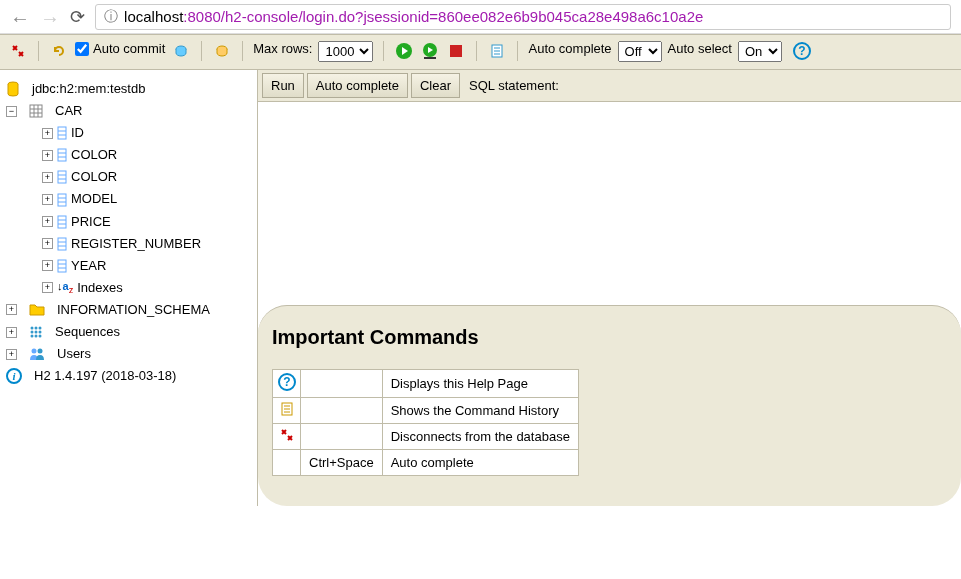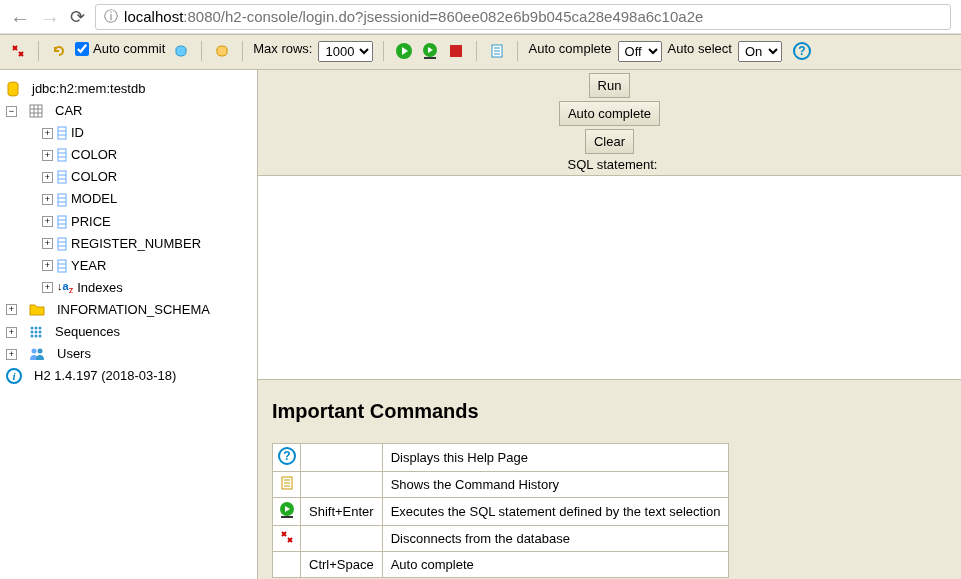--- a/index.html
+++ b/index.html
@@ -5,39 +5,39 @@
 * { box-sizing: border-box; margin: 0; padding: 0; }
 body { font-family: Arial, sans-serif; font-size: 13px; background: #fff; color: #000; width: 961px; }
 .browser-bar { display: flex; align-items: center; gap: 10px; padding: 5px 10px; border-bottom: 1px solid #ddd; height: 34px; }
 .nav-arrow { color: #888; font-size: 20px; cursor: pointer; }
 .nav-arrow.disabled { color: #ccc; }
 .reload { color: #555; font-size: 18px; cursor: pointer; }
 .url-bar { display: flex; align-items: center; flex: 1; border: 1px solid #ccc; border-radius: 3px; padding: 3px 8px; font-size: 15px; }
 .url-info { color: #777; margin-right: 6px; font-size: 14px; }
 .url-text { flex: 1; }
 .url-text .host { color: #000; }
-.url-text .rest { color: #737373; }
+.url-text .rest { color: #a21caf; }
 .toolbar { background: #ece9d8; border-top: 1px solid #c0bca8; border-bottom: 1px solid #c0bca8; padding: 6px 8px; display: flex; align-items: flex-start; gap: 6px; font-size: 13px; height: 36px; }
 .toolbar .sep { width: 1px; height: 20px; background: #c0bca8; margin: 0 4px; }
 .toolbar label { display: flex; align-items: center; gap: 4px; }
 .toolbar input[type=checkbox] { width: 14px; height: 14px; }
 .toolbar select { font-size: 13px; padding: 1px 2px; }
 .toolbar .icon { display: inline-flex; align-items: center; justify-content: center; width: 20px; height: 20px; cursor: pointer; }
 .main { display: flex; }
 .sidebar { width: 257px; padding: 8px 6px; font-size: 13px; line-height: 1.7; }
 .tree-node { display: flex; align-items: center; gap: 4px; white-space: nowrap; }
 .tree-indent1 { padding-left: 0; gap: 12px; }
 .tree-indent3 { padding-left: 36px; }
 .expander { width: 11px; height: 11px; border: 1px solid #999; display: inline-flex; align-items: center; justify-content: center; font-size: 9px; line-height: 1; cursor: pointer; background: #fff; }
 .content { flex: 1; border-left: 1px solid #c0bca8; }
-.sql-bar { background: #ece9d8; border-bottom: 1px solid #c0bca8; padding: 3px 4px; display: flex; align-items: center; gap: 3px; flex-direction: column; }
+.sql-bar { background: #ece9d8; border-bottom: 1px solid #c0bca8; padding: 3px 4px; display: flex; align-items: center; gap: 3px; }
 .sql-bar button { background: linear-gradient(#f5f2e4, #e0ddc9); border: 1px solid #b0ac97; padding: 4px 8px; font-size: 13px; cursor: pointer; }
 .sql-bar .label { margin-left: 6px; }
 .sql-editor { width: 100%; height: 200px; border: none; resize: none; font-family: sans-serif; font-size: 13px; padding: 4px; outline: none; }
-.lower { background: #ece9d8; border-top: 1px solid #c0bca8; padding: 20px 14px 30px 14px; }
+.lower { background: #ece9d8; border-top: 1px solid #c0bca8; padding: 20px 14px 30px 14px; border-radius: 29px; }
 .lower h2 { font-size: 20px; font-weight: bold; margin-bottom: 20px; }
 .cmd-table { border-collapse: collapse; background: #fff; }
 .cmd-table td { border: 1px solid #c0bca8; padding: 5px 8px; font-size: 13px; vertical-align: middle; }
 .cmd-table td.icon-cell { width: 28px; text-align: center; padding: 3px; }
 .cmd-table td.shortcut { white-space: nowrap; }
 .svg-icon { display: inline-block; vertical-align: middle; }
 </style>
 </head>
 <body>
 
@@ -291,29 +291,20 @@
               <td class="icon-cell"><svg width="16" height="16">
                   <rect x="3" y="2" width="10" height="12" fill="#fff" stroke="#c90"></rect>
                   <line x1="5" y1="5" x2="11" y2="5" stroke="#c90"></line>
                   <line x1="5" y1="8" x2="11" y2="8" stroke="#c90"></line>
                   <line x1="5" y1="11" x2="11" y2="11" stroke="#c90"></line>
                 </svg></td>
               <td class="shortcut"></td>
               <td>Shows the Command History</td>
             </tr>
             <tr>
-              <td class="icon-cell"><svg width="18" height="18">
-                  <circle cx="9" cy="8" r="7" fill="#2a2"></circle>
-                  <path d="M7 5 L12 8 L7 11 Z" fill="#fff"></path>
-                  <rect x="3" y="15" width="12" height="2" fill="#333"></rect>
-                </svg></td>
-              <td class="shortcut">Shift+Enter</td>
-              <td>Executes the SQL statement defined by the text selection</td>
-            </tr>
-            <tr>
               <td class="icon-cell"><svg width="16" height="16">
                   <path d="M3 3 L7 7 M3 7 L7 3 M9 9 L13 13 M9 13 L13 9" stroke="#c00" stroke-width="2" fill="none"></path>
                 </svg></td>
               <td class="shortcut"></td>
               <td>Disconnects from the database</td>
             </tr>
             <tr>
               <td class="icon-cell"></td>
               <td class="shortcut">Ctrl+Space</td>
               <td>Auto complete</td>

